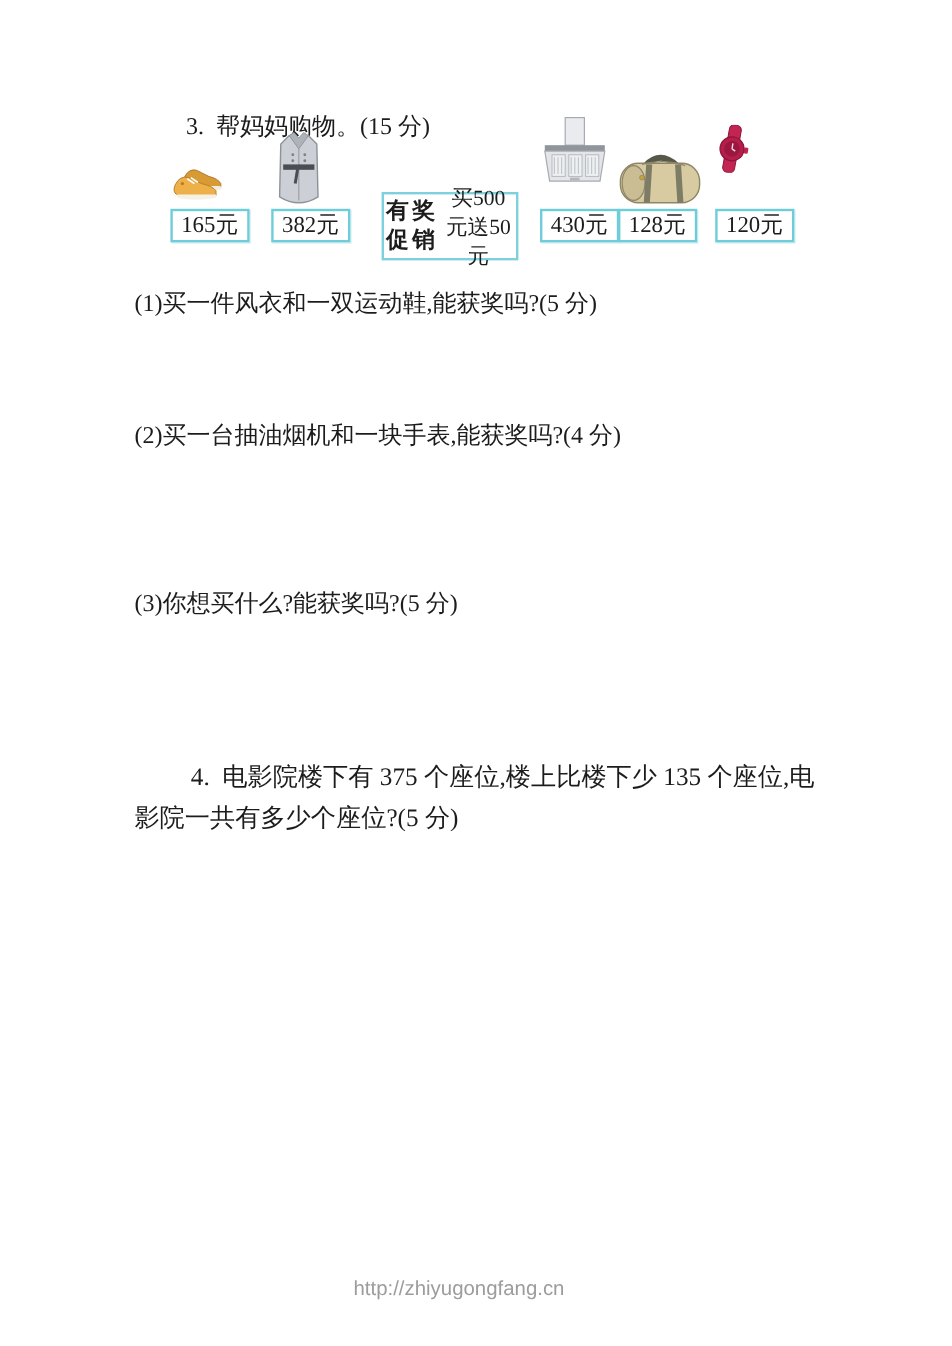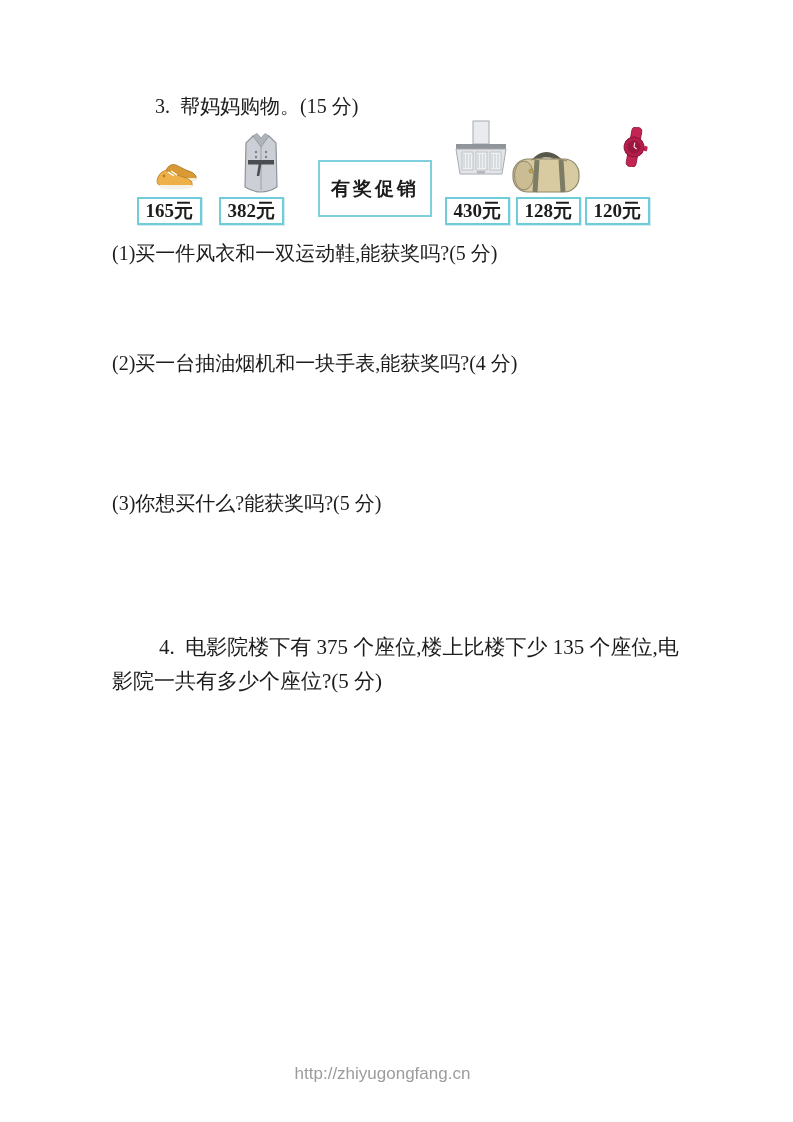--- a/index.html
+++ b/index.html
@@ -14,25 +14,24 @@
   .abs{position:absolute;}
   .qtext{
     font-size:20px;
     line-height:28px;
     white-space:pre-wrap;
     color:#1c1c1c;
   }
   
   .product-col{
     position:absolute;
-    top:135px;height:90px;
+    top:112px;height:90px;
     display:flex;flex-direction:column;
-    justify-content:flex-end;align-items:flex-end;
+    justify-content:flex-end;align-items:flex-start;
     gap:3px;
-    font-weight:bold;
   }
   .price-tag{
     background:#ffffff;
     border:2px solid #6fccd9;
     box-shadow:1px 1px 0 #d2edf2;
     padding:0px 7px 1px 7px;
     font-size:19px;
     line-height:23px;
     white-space:nowrap;
     color:#1c1c1c;
@@ -104,20 +103,21 @@
       <circle cx="28" cy="20" r="1.2" fill="#7d828a"></circle>
       <circle cx="18" cy="25" r="1.2" fill="#7d828a"></circle>
       <circle cx="28" cy="25" r="1.2" fill="#7d828a"></circle>
     </svg>
   </span>
   <span class="price-tag">382元</span>
 </div>
 
 <div class="promo-box">
   <div class="promo-line1">有奖促销</div>
+  <div class="promo-line2">买500元送50元</div>
 </div>
 
 <div class="product-col" style="left:450px;width:60px;gap:19px;">
   <span>
     <svg width="58" height="58" viewBox="0 0 58 58">
       <rect x="21" y="1" width="16" height="23" fill="#e9ebee" stroke="#a6abb2" stroke-width="1"></rect>
       <rect x="4" y="24" width="50" height="5" fill="#90959c"></rect>
       <path d="M4 29 L54 29 L50 54 L8 54 Z" fill="#e3e5e9" stroke="#a6abb2" stroke-width="1"></path>
       <rect x="10" y="32" width="11" height="18" fill="#eef0f2" stroke="#b4b8be" stroke-width="0.8"></rect>
       <rect x="24" y="32" width="11" height="18" fill="#eef0f2" stroke="#b4b8be" stroke-width="0.8"></rect>

